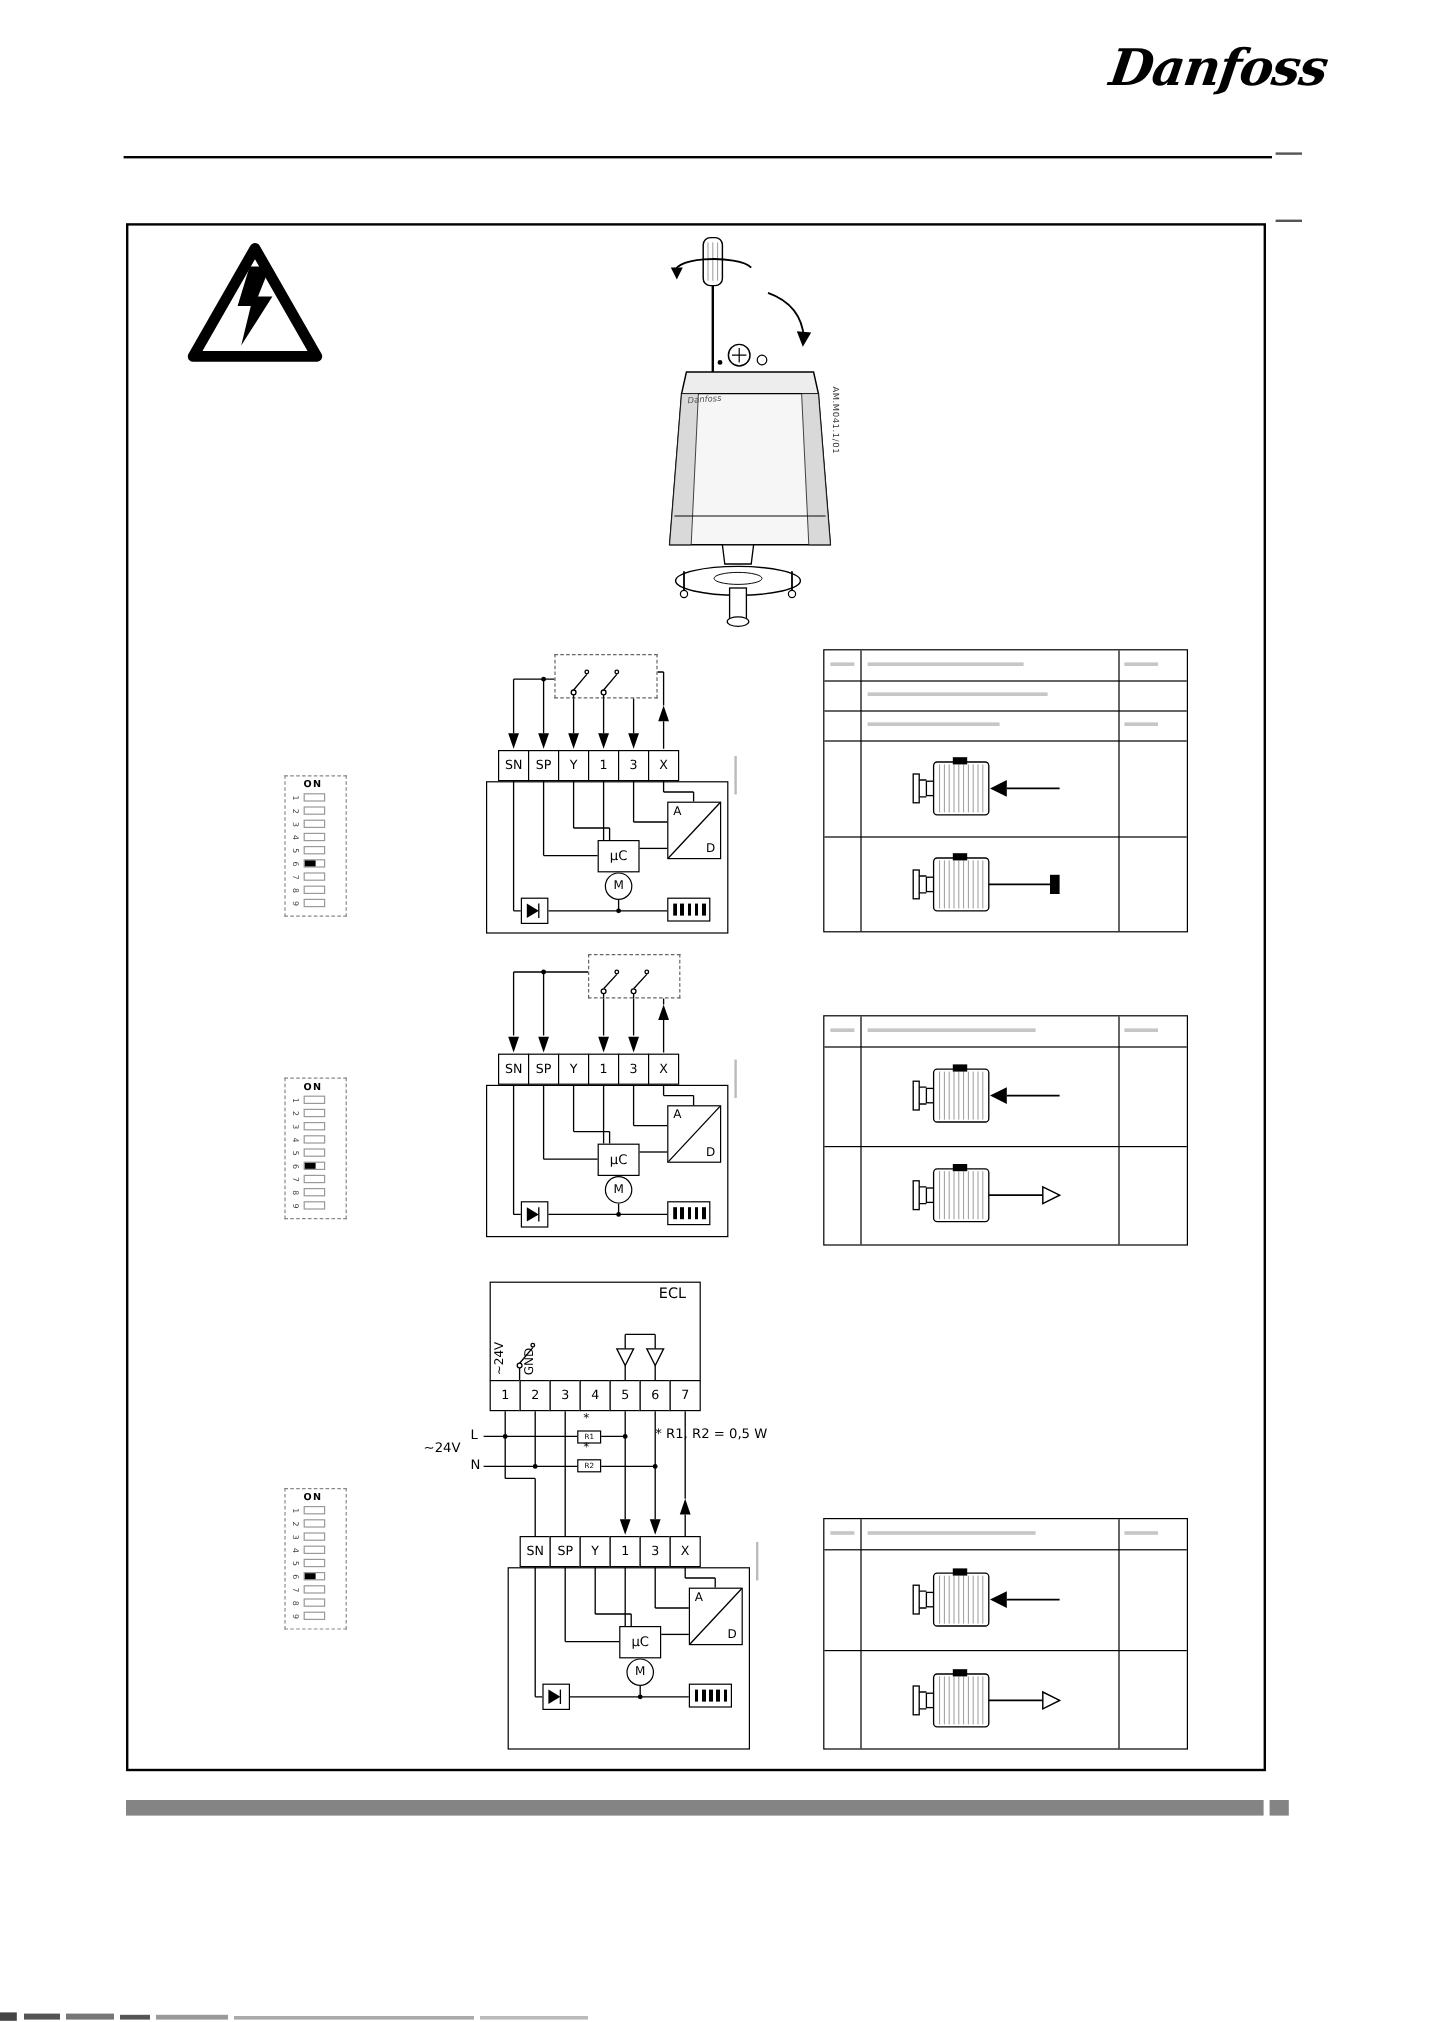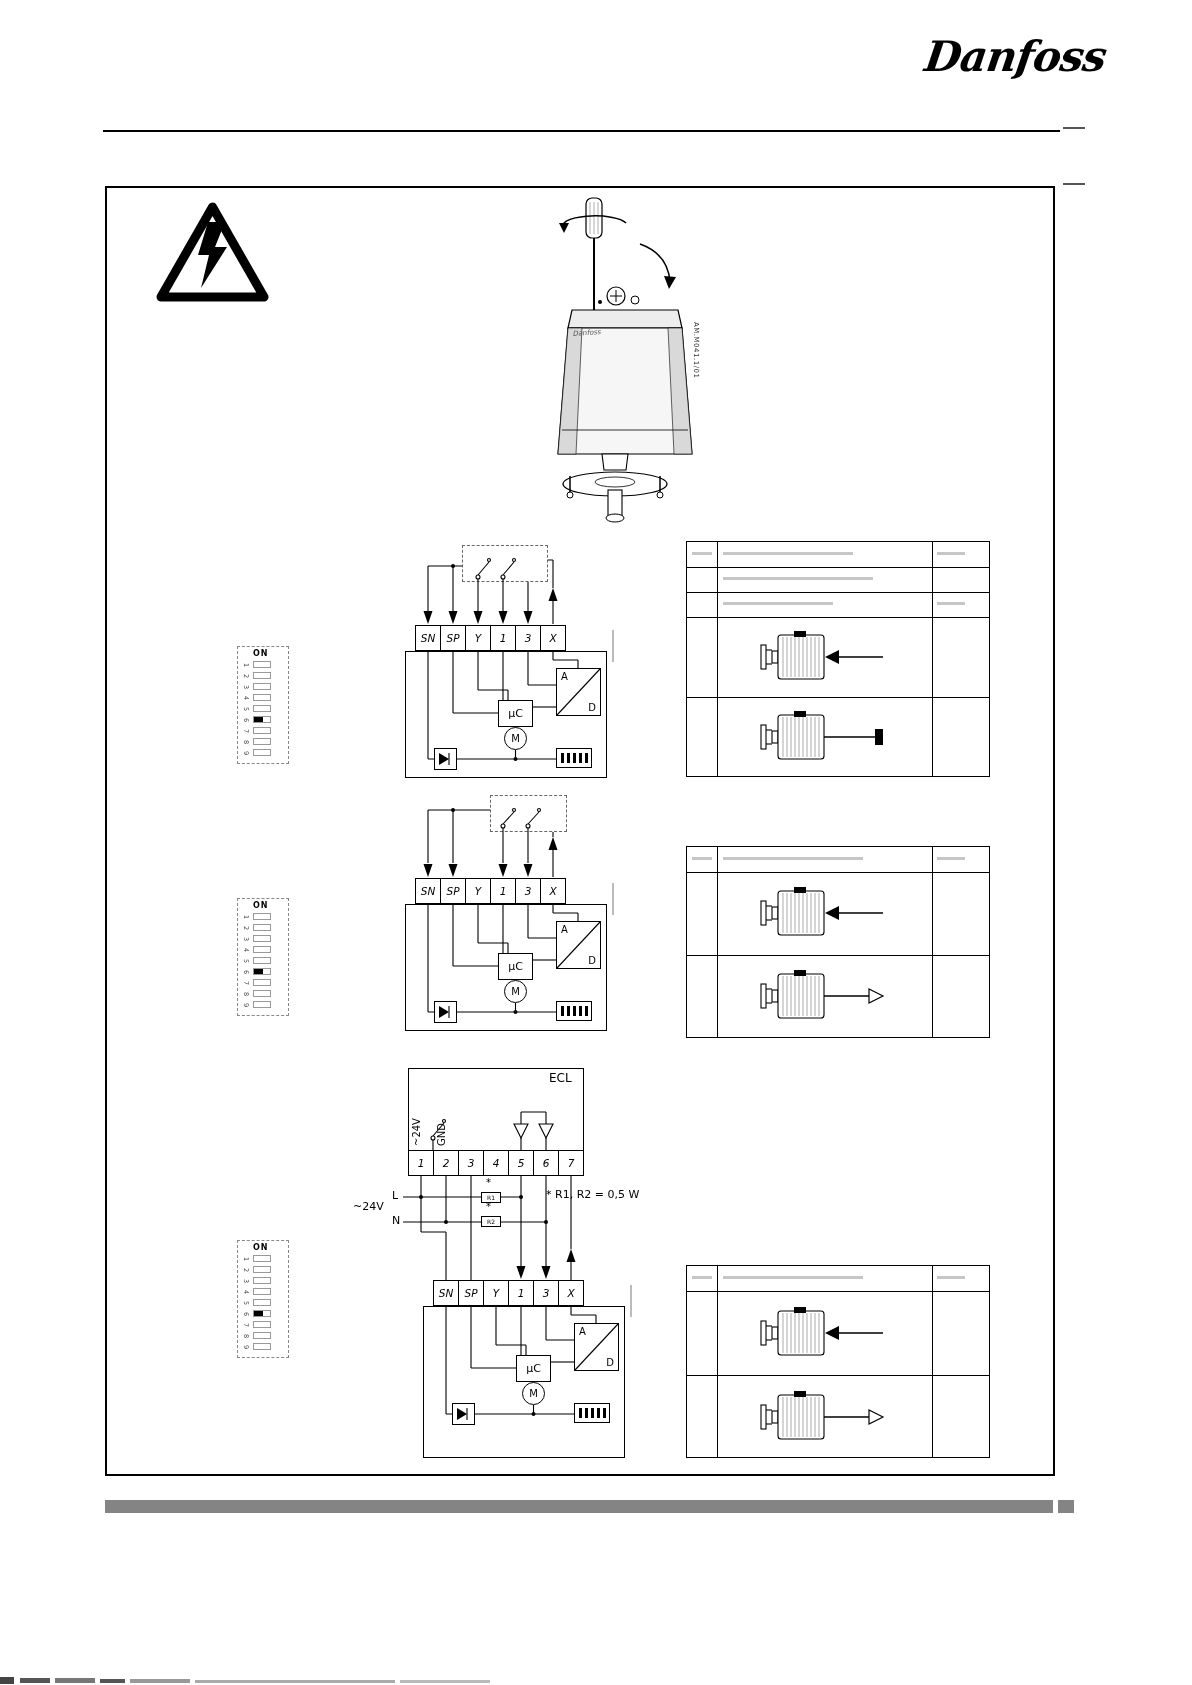--- a/index.html
+++ b/index.html
@@ -22,21 +22,21 @@
   .tick { position: absolute; background: #555; }
   .main-frame { position: absolute; left: 105px; top: 186px; width: 950px; height: 1290px; border: 2px solid #000; }
 
   .frame { position: absolute; border: 1px solid #000; background: transparent; }
   .dashedbox { position: absolute; border: 1px dashed #666; background: transparent; }
 
   .tstrip { position: absolute; display: flex; }
   .tcell {
     width: 26px; height: 26px; border: 1px solid #000; margin-left: -1px;
     display: flex; align-items: center; justify-content: center;
-    font-size: 10.5px; background: #fff; font-style: italic;
+    font-size: 10.5px; background: #fff;
   }
   .tcell:first-child { margin-left: 0; }
 
   .blockbox { position: absolute; border: 1px solid #000; background: transparent;
     display: flex; align-items: center; justify-content: center; font-size: 11px; }
   .adbox { position: absolute; border: 1px solid #000; background: transparent; font-size: 10px; }
   .adbox .a { position: absolute; left: 4px; top: 2px; }
   .adbox .d { position: absolute; right: 4px; bottom: 2px; }
   .mcircle { position: absolute; border: 1px solid #000; border-radius: 50%;
     display: flex; align-items: center; justify-content: center; font-size: 10px; background: transparent; }

